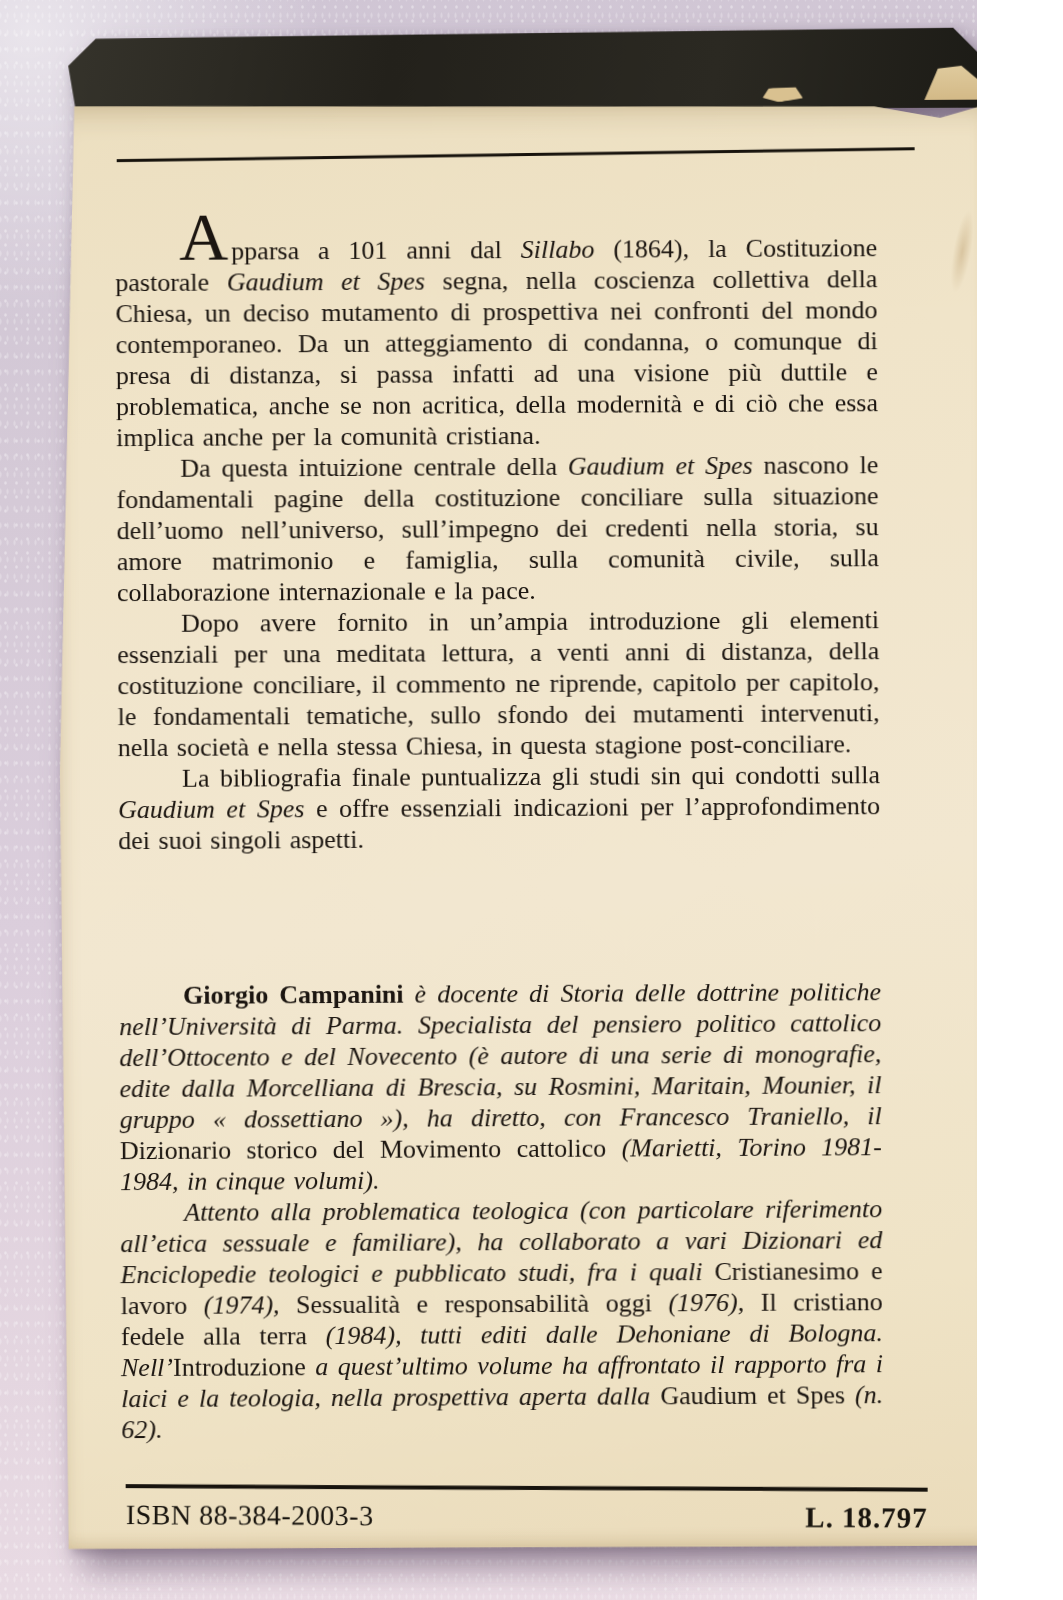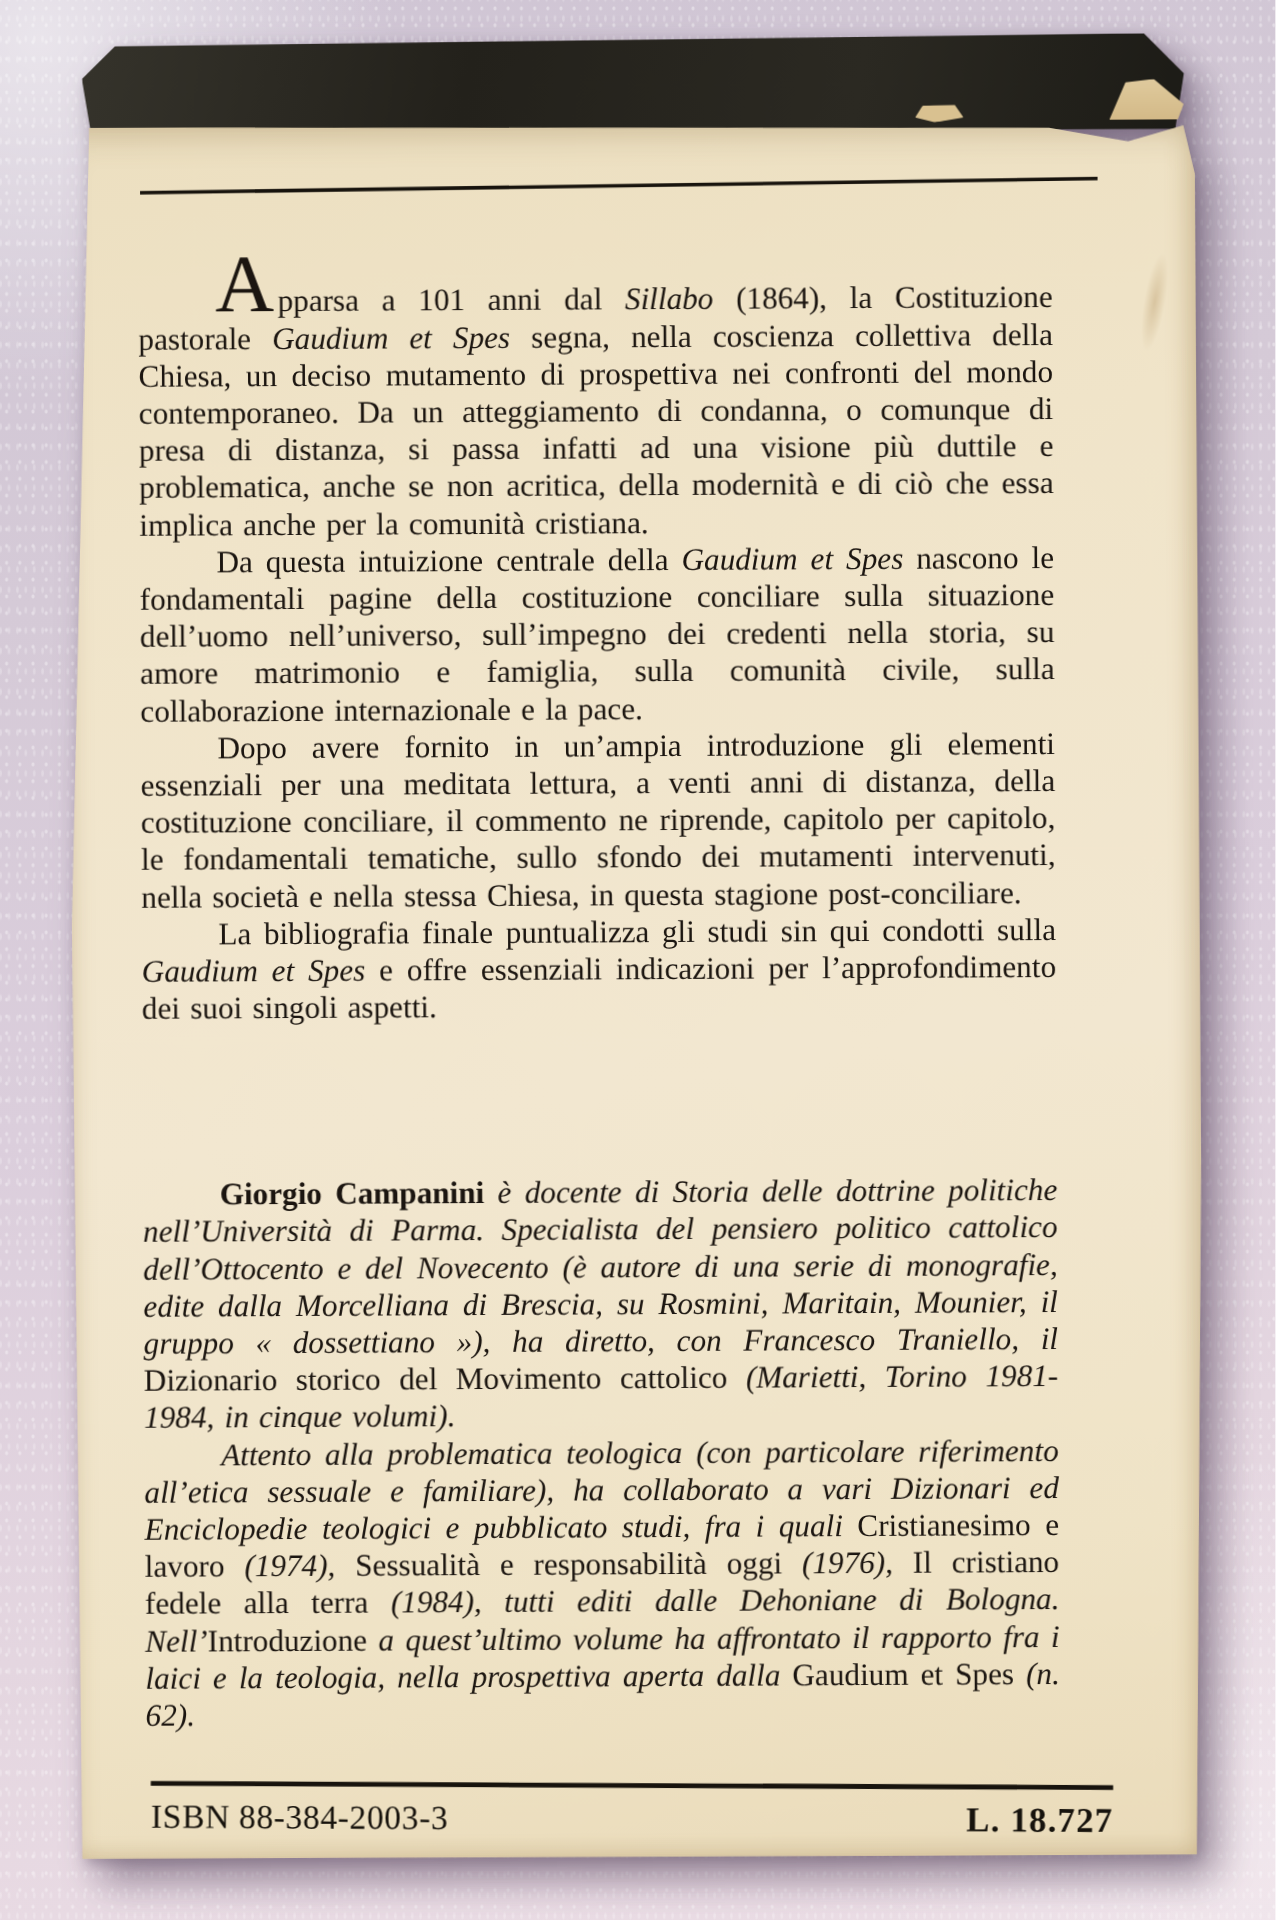--- a/index.html
+++ b/index.html
@@ -1,18 +1,18 @@
 <!DOCTYPE html>
 <html><head>
 <meta charset="utf-8">
 <style>
   html,body{margin:0;padding:0;}
   .photo{
     position:relative;
-    width:1063px;height:1600px;
+    width:977px;height:1600px;
     overflow:hidden;
     background:
       radial-gradient(circle at 3% 2%, rgba(255,255,255,.55), rgba(255,255,255,0) 16%),
       radial-gradient(circle at 99% 96%, rgba(255,255,255,.28), rgba(255,255,255,0) 18%),
       linear-gradient(168deg,#cfc5d4 0%,#d5cad7 28%,#dbcedc 52%,#e4d6e0 76%,#ecdee6 100%);
     font-family:"Liberation Serif","DejaVu Serif",serif;
   }
   
   .photo::before{
     content:"";position:absolute;inset:0;z-index:0;pointer-events:none;
@@ -89,20 +89,20 @@
           <p class="para"><span class="seg-n">Dopo avere fornito in un’ampia introduzione gli elementi essenziali per una meditata lettura, a venti anni di distanza, della costituzione conciliare, il commento ne riprende, capitolo per capitolo, le fondamentali tematiche, sullo sfondo dei mutamenti intervenuti, nella società e nella stessa Chiesa, in questa stagione post-conciliare.</span></p>
           <p class="para"><span class="seg-n">La bibliografia finale puntualizza gli studi sin qui condotti sulla </span><span class="seg-i">Gaudium et Spes</span><span class="seg-n"> e offre essenziali indicazioni per l’approfondimento dei suoi singoli aspetti.</span></p>
         </div>
       <div class="textcol bio">
           <p class="para"><span class="seg-b">Giorgio Campanini</span><span class="seg-i"> è docente di Storia delle dottrine politiche nell’Università di Parma. Specialista del pensiero politico cattolico dell’Ottocento e del Novecento (è autore di una serie di monografie, edite dalla Morcelliana di Brescia, su Rosmini, Maritain, Mounier, il gruppo « dossettiano »), ha diretto, con Francesco Traniello, il </span><span class="seg-n">Dizionario storico del Movimento cattolico </span><span class="seg-i">(Marietti, Torino 1981-1984, in cinque volumi).</span></p>
           <p class="para"><span class="seg-i">Attento alla problematica teologica (con particolare riferimento all’etica sessuale e familiare), ha collaborato a vari Dizionari ed Enciclopedie teologici e pubblicato studi, fra i quali </span><span class="seg-n">Cristianesimo e lavoro </span><span class="seg-i">(1974), </span><span class="seg-n">Sessualità e responsabilità oggi </span><span class="seg-i">(1976), </span><span class="seg-n">Il cristiano fedele alla terra </span><span class="seg-i">(1984), tutti editi dalle Dehoniane di Bologna. Nell’</span><span class="seg-n">Introduzione</span><span class="seg-i"> a quest’ultimo volume ha affrontato il rapporto fra i laici e la teologia, nella prospettiva aperta dalla </span><span class="seg-n">Gaudium et Spes </span><span class="seg-i">(n. 62).</span></p>
         </div>
       <div class="rule rule-bottom"></div>
       <div class="footer-row">
         <span class="isbn">ISBN 88-384-2003-3</span>
-        <span class="price">L. 18.727</span>
+        <span class="price">L. 18.797</span>
       </div>
       <div class="smudge"></div>
     </div>
     <div class="chip"></div>
     <div class="tear"></div>
   </div>
 </div>
 
 </body></html>

